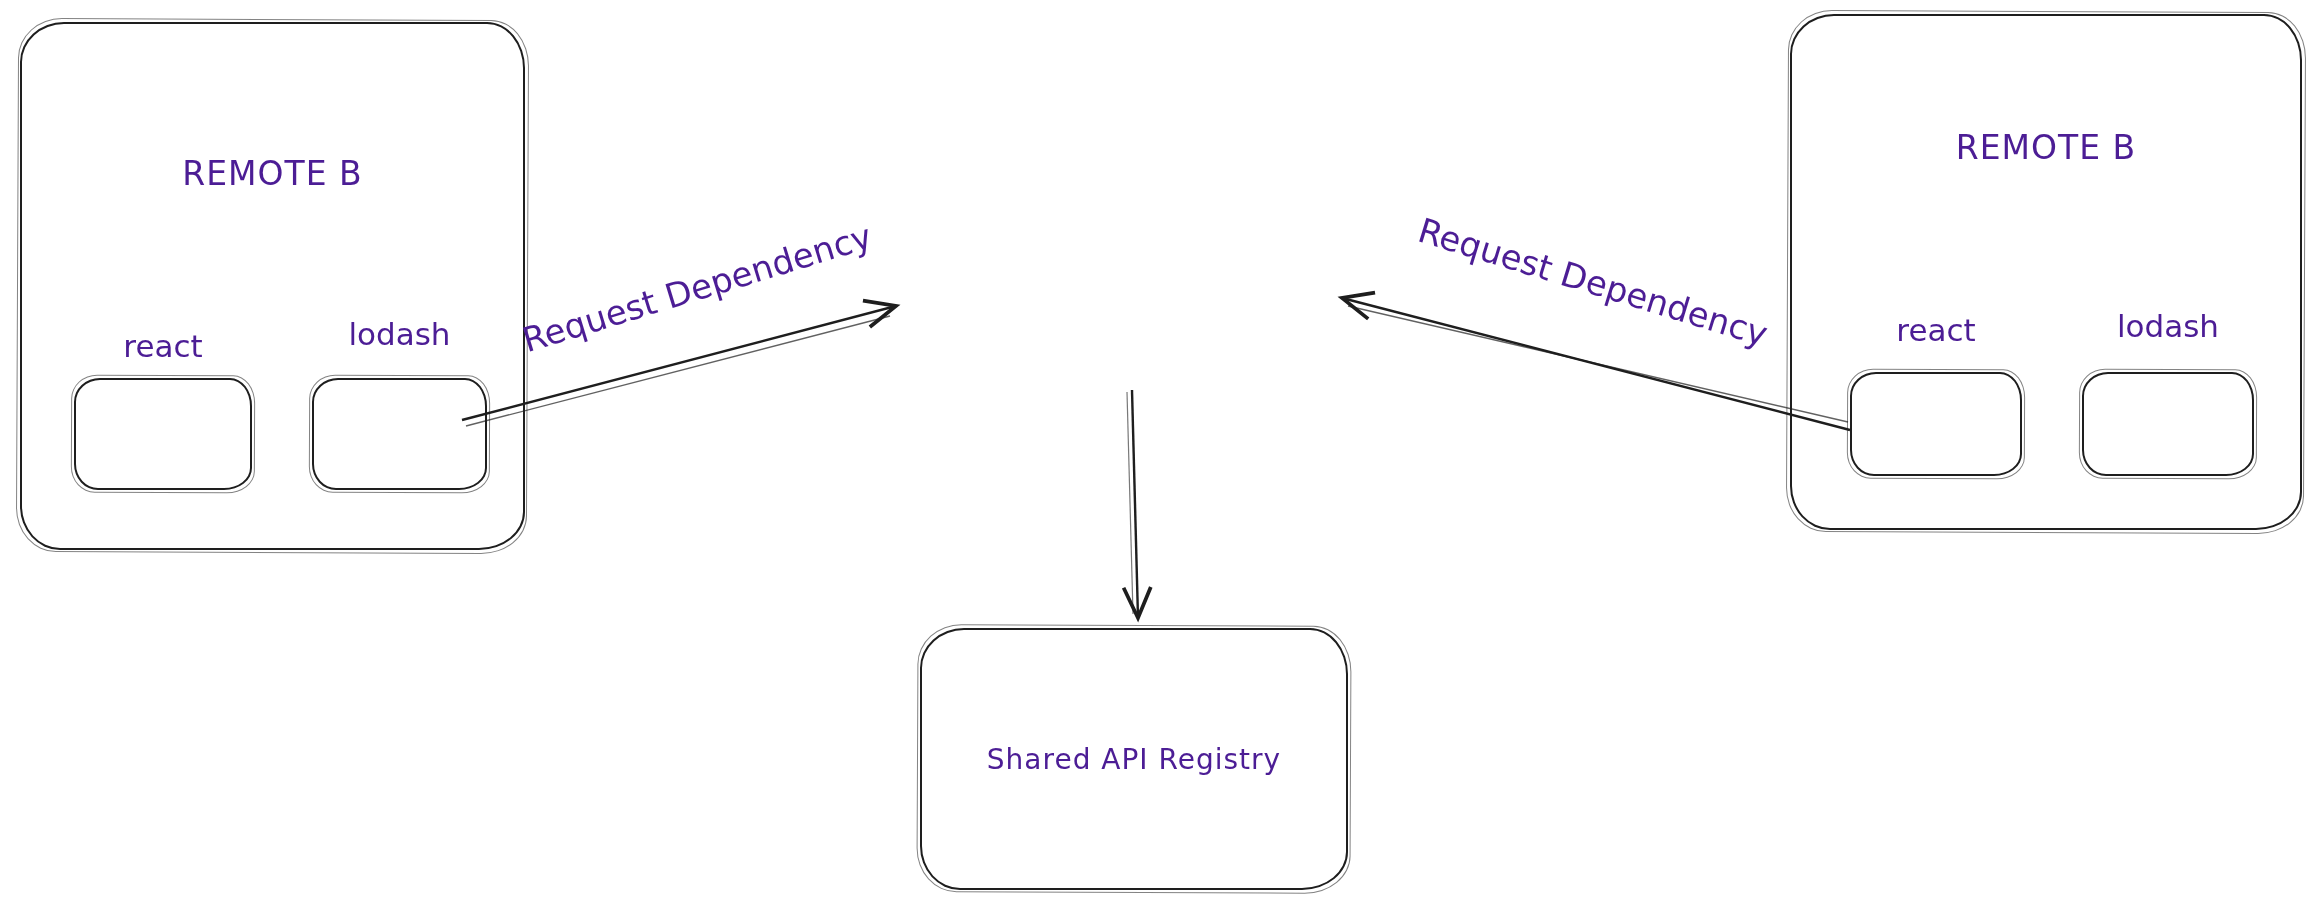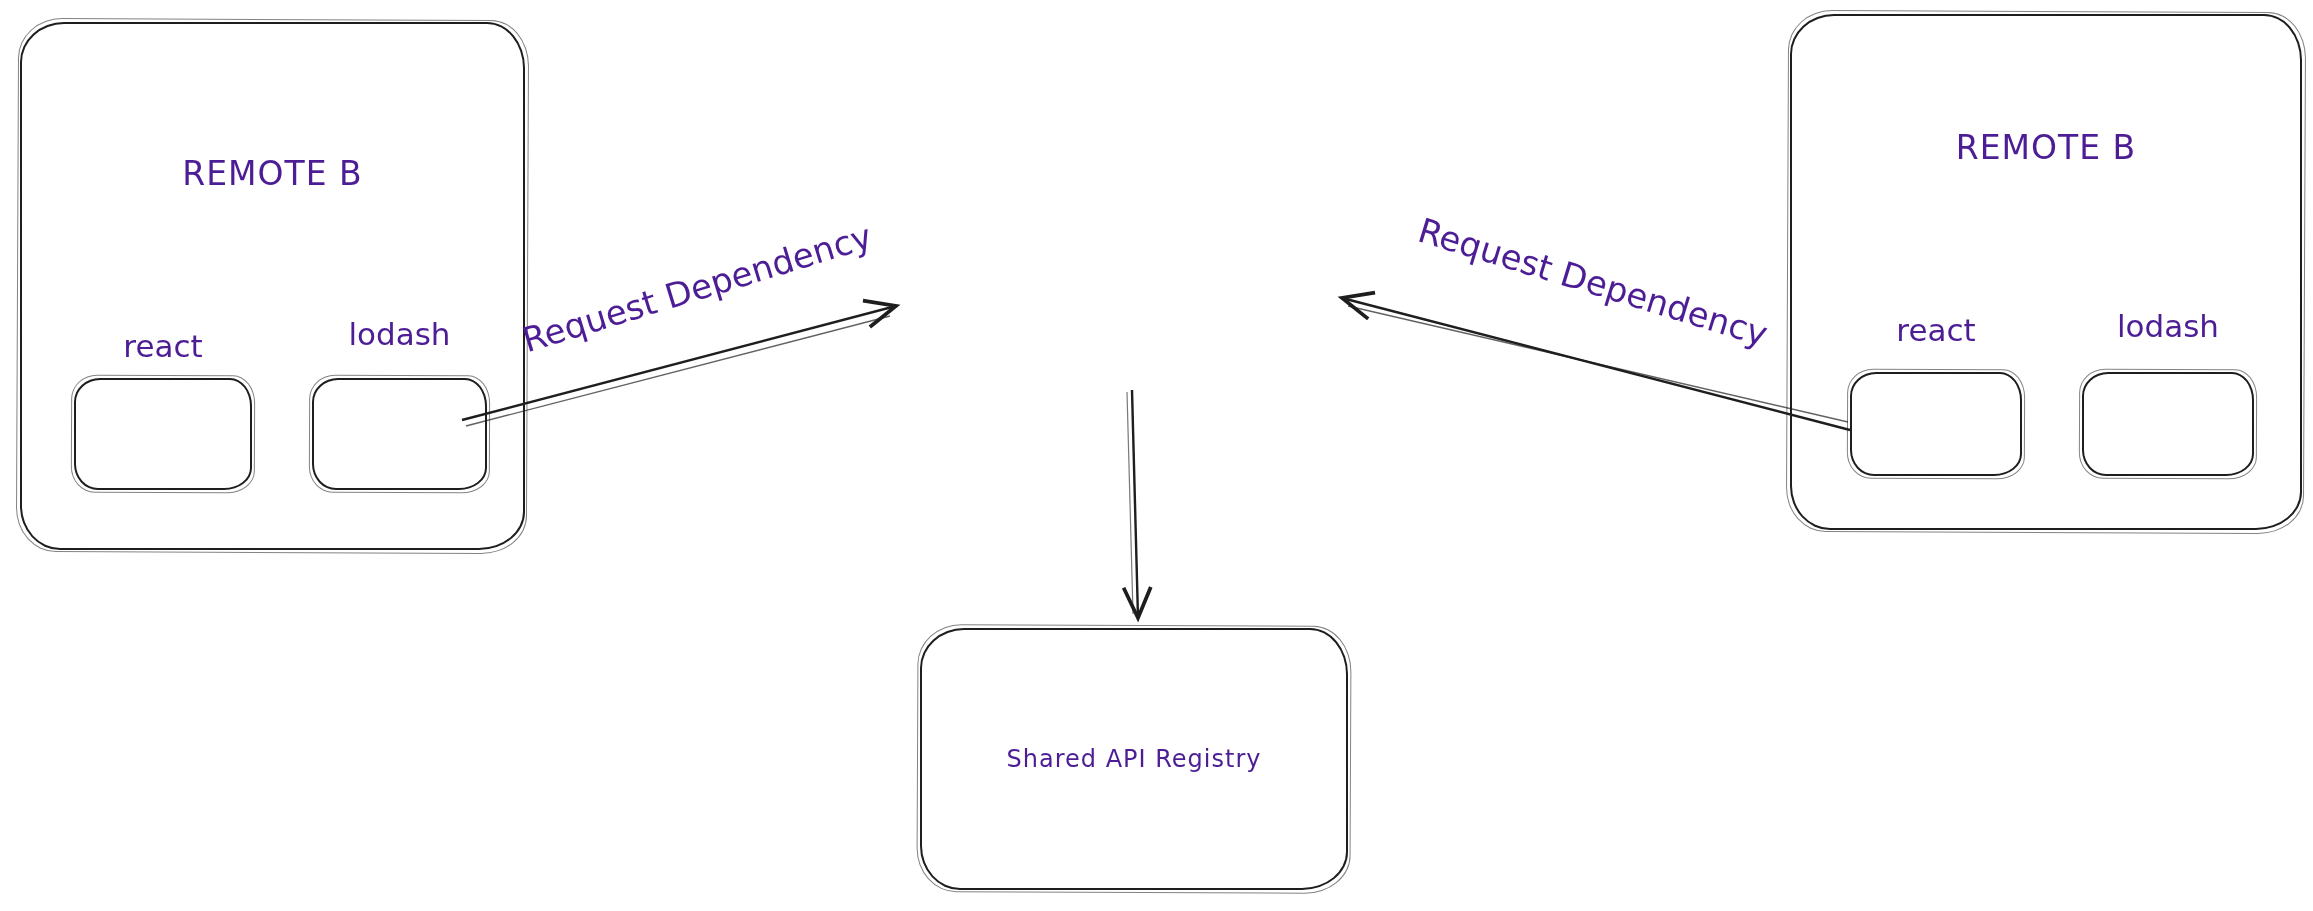--- a/index.html
+++ b/index.html
@@ -84,21 +84,21 @@
 
   <div class="node big" style="left:1790px; top:14px; width:512px; height:516px;">
     <div class="node-label" style="left:0; right:0; top:112px;">REMOTE B</div>
     <div class="pkg-label" style="left:58px; top:296px; width:172px;">react</div>
     <div class="node small" style="left:58px; top:356px; width:172px; height:104px;"></div>
     <div class="pkg-label" style="left:290px; top:292px; width:172px;">lodash</div>
     <div class="node small" style="left:290px; top:356px; width:172px; height:104px;"></div>
   </div>
 
   <div class="node big" style="left:920px; top:628px; width:428px; height:262px;">
-    <div class="center-label" style="font-size:24px;">Shared API Registry</div>
+    <div class="center-label" style="font-size:28px;">Shared API Registry</div>
   </div>
 
   <svg class="edges" width="2313" height="911" viewBox="0 0 2313 911">
     <defs>
       <marker id="arrowhead" viewBox="0 0 24 24" refX="21" refY="12" markerWidth="17" markerHeight="17" orient="auto-start-reverse">
         <path d="M3,4 L21,12 L3,20" fill="none" stroke="#1e1e1e" stroke-width="2.2"></path>
       </marker>
     </defs>
 
     <g>

